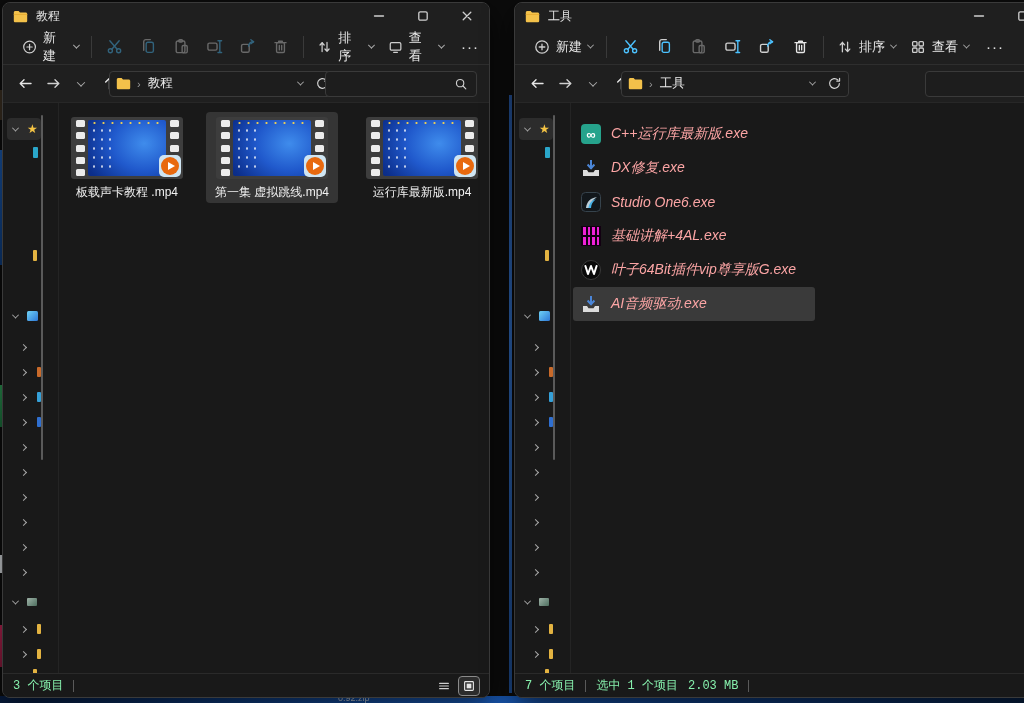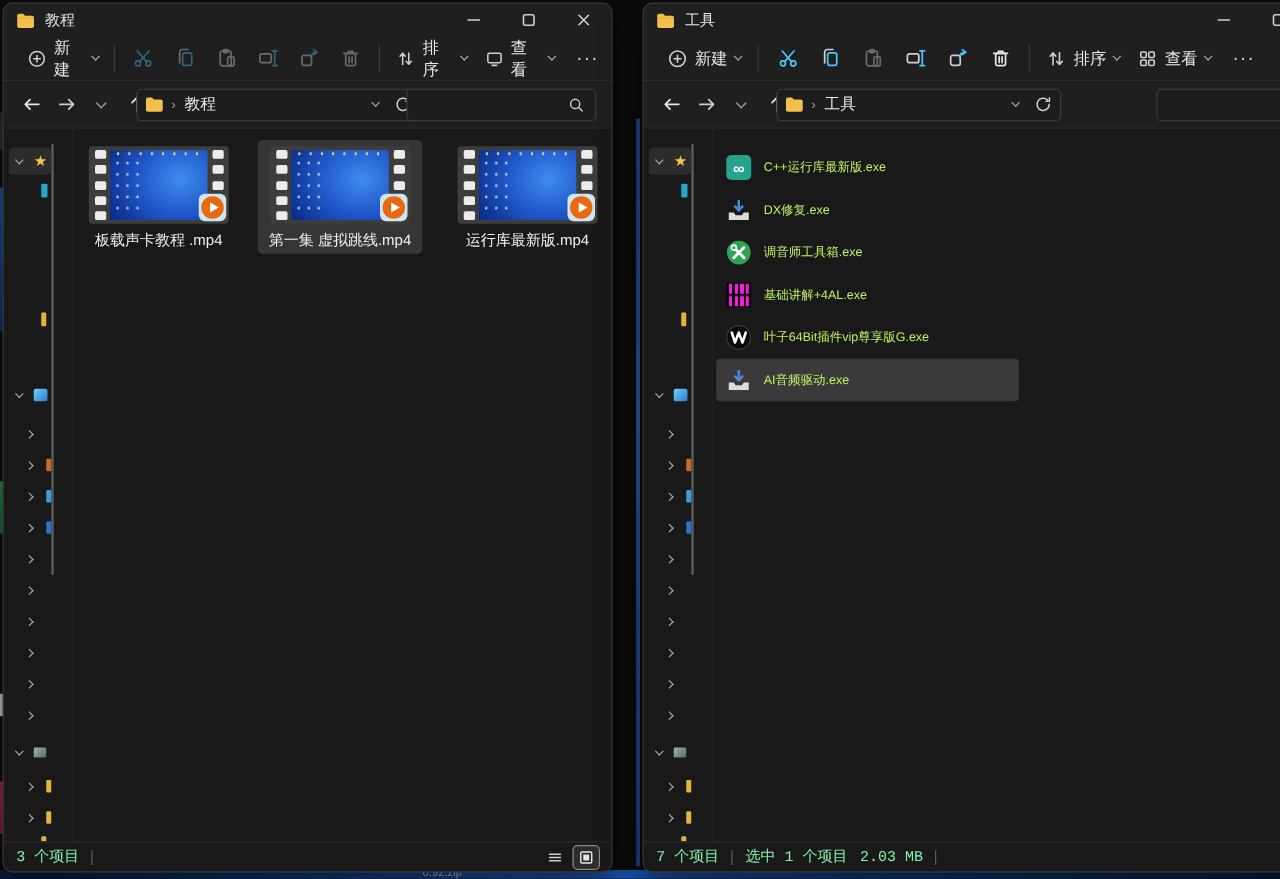--- a/index.html
+++ b/index.html
@@ -81,21 +81,21 @@
   .play-c { width:18px; height:18px; background:#e8690f; border-radius:50%; display:flex; align-items:center; justify-content:center; }
   .tri { width:0; height:0; border-left:7px solid #fff; border-top:4.5px solid transparent;
     border-bottom:4.5px solid transparent; margin-left:2px; }
   .tlabel { margin-top:6px; font-size:12px; color:#f0f0f0; line-height:14px; }
 
   
   .filelist { position:absolute; left:2px; top:14px; width:242px; list-style:none; }
   .frow { height:34px; display:flex; align-items:center; gap:9px; padding-left:7px; border-radius:3px; }
   .frow-sel { background:#3a3a3a; }
   .fic { width:22px; height:22px; flex:none; display:flex; align-items:center; justify-content:center; }
-  .fname { font-size:10px; color:#bef264; white-space:nowrap; }
+  .fname { font-size:14px; color:#fca5a5; white-space:nowrap;font-style:italic; }
 
   .ic-cpp { width:20px; height:20px; background:#26a38c; border-radius:4px; color:#fff;
     display:flex; align-items:center; justify-content:center; font-size:13px; font-weight:bold; }
   .ic-piano { width:20px; height:20px; background:#120011; position:relative; overflow:hidden; }
   .ic-piano::before { content:""; position:absolute; inset:1px 2px;
     background:repeating-linear-gradient(90deg,#ee21d6 0 2.6px,#120011 2.6px 4.6px); }
   .ic-piano::after { content:""; position:absolute; left:0; right:0; top:44%; height:2px; background:#120011; }
 
   .statusbar { height:24px; background:#191919; border-top:1px solid #2a2a2a; display:flex;
     align-items:center; padding:0 10px; position:absolute; bottom:0; left:0; right:0; }
@@ -644,26 +644,26 @@
                 <path d="M10 2v7" stroke="#4b86d8" stroke-width="2" fill="none"></path>
                 <path d="M6.6 6.5L10 10.4l3.4-3.9" stroke="#4b86d8" stroke-width="2" fill="none" stroke-linejoin="round"></path>
                 <path d="M2 12h4l1.5 2.2h5L14 12h4v6H2z" fill="#dcdcdc"></path>
               </svg>
           </span>
           <span class="fname">DX修复.exe</span>
         </li>
         <li class="frow">
           <span class="fic">
             <svg width="20" height="20" viewBox="0 0 20 20">
-                <circle cx="10" cy="10" r="9.5" fill="#2fa254"></circle>
-                <path d="M6 14.2L14.2 6M6 6l8.2 8.2" stroke="#fff" stroke-width="2.3" stroke-linecap="round"></path>
-                <circle cx="6.1" cy="6.1" r="2" fill="#2fa254" stroke="#fff" stroke-width="1.3"></circle>
+                <rect x="0.5" y="0.5" width="19" height="19" rx="4" fill="#12171b" stroke="#36434c"></rect>
+                <path d="M5 16C5.6 9.5 10 5.5 16 5.2 11.4 7.6 9.3 11.3 9 16z" fill="#b9cdd8"></path>
+                <path d="M7.4 16c.5-4.4 3-7.6 7.4-8.8C11.6 9.8 10.2 12.6 10 16z" fill="#45b2e8"></path>
               </svg>
           </span>
-          <span class="fname">调音师工具箱.exe</span>
+          <span class="fname">Studio One6.exe</span>
         </li>
         <li class="frow">
           <span class="fic">
               <span class="ic-piano"></span>
             </span>
           <span class="fname">基础讲解+4AL.exe</span>
         </li>
         <li class="frow">
           <span class="fic">
             <svg width="20" height="20" viewBox="0 0 20 20">

